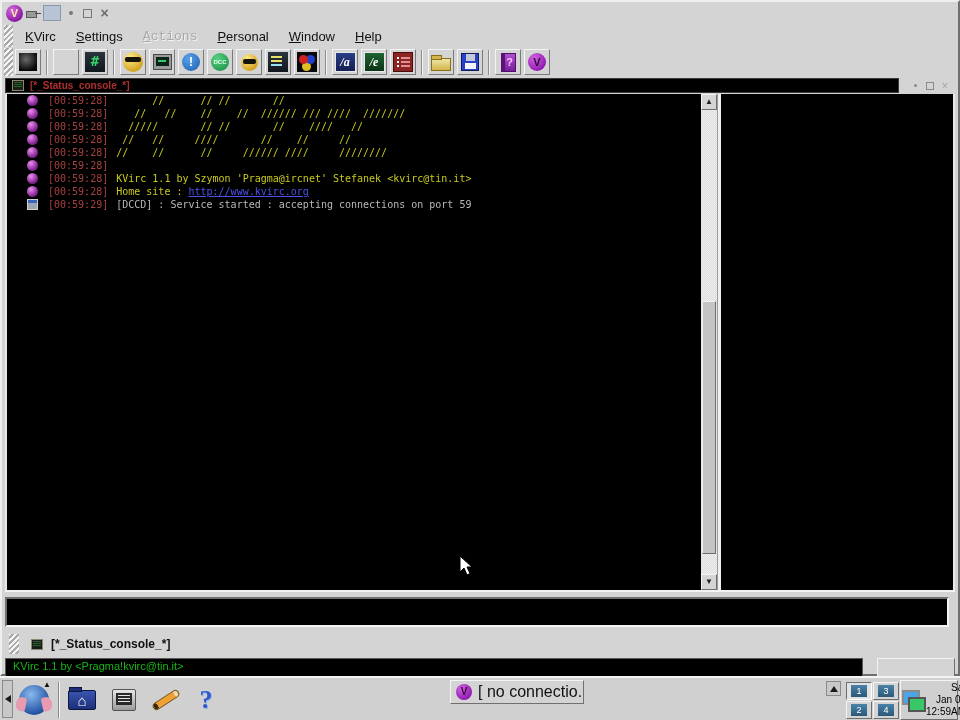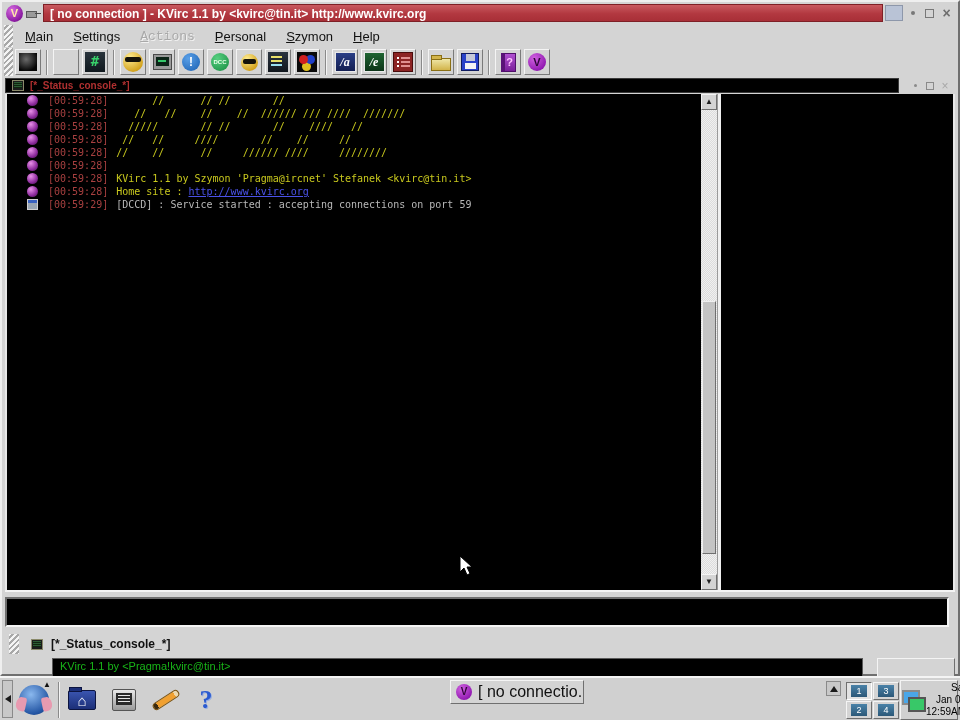--- a/index.html
+++ b/index.html
@@ -149,21 +149,21 @@
 
   
   #wlistbar { position:absolute; left:3px; top:630px; right:3px; height:24px; background:#d4d4d4;
     display:flex; align-items:center; gap:8px; padding-left:4px; }
   .hhandle { width:10px; height:20px;
     background:repeating-linear-gradient(135deg,#f4f4f4 0 2px,#a8a8a8 2px 4px); }
   #wlistbar .wl-item { display:flex; align-items:center; gap:8px; padding:1px 4px; }
   #wlistbar .label { font-weight:bold; font-size:12px; color:#111; }
 
   
-  #statusbar { position:absolute; left:3px; top:656px; right:3px; height:24px; display:flex; gap:14px;margin-left:47px; }
+  #statusbar { position:absolute; left:3px; top:656px; right:3px; height:24px; display:flex; gap:14px; }
   #statusbar .sleft { flex:1; background:#000; border:1px solid #5a5a5a; color:#18b418;
     font-size:11px; line-height:15px; padding-left:7px; white-space:nowrap; overflow:hidden; }
   #statusbar .sright { width:78px; background:#d4d4d4;
     border-top:1px solid #f4f4f4; border-left:1px solid #f4f4f4;
     border-right:1px solid #6f6f6f; border-bottom:1px solid #6f6f6f; }
 
   
   #panel { position:absolute; left:0; top:676px; width:960px; height:44px; background:#d0d0d0;
     border-top:2px solid #f4f4f4; }
   .phide { position:absolute; left:2px; top:2px; width:11px; height:38px; background:#c8c8c8;
@@ -233,40 +233,39 @@
   #cursor { position:absolute; left:459px; top:555px; z-index:99; }
 </style>
 </head>
 <body>
 
 <div id="win">
 
   <div id="titlebar">
     <div class="appicon">V</div>
     <div class="pin"></div>
-    <div id="title-strip">[ no connection ] - KVirc 1.1 by &lt;kvirc@tin.it&gt; http://www.kvirc.org</div>
     <div id="title-spacer"></div>
     <div class="tbtn">
         <span class="dot"></span>
       </div>
     <div class="tbtn">
         <span class="sq"></span>
       </div>
     <div class="tbtn">
         <span class="x">×</span>
       </div>
   </div>
 
   <div class="vhandle" id="h1"></div>
   <div id="menubar">
-    <span class="mi">Main</span>
+    <span class="mi">KVirc</span>
     <span class="mi">Settings</span>
     <span class="mi disabled">Actions</span>
     <span class="mi">Personal</span>
-    <span class="mi">Szymon</span>
+    <span class="mi">Window</span>
     <span class="mi">Help</span>
   </div>
 
   <div class="vhandle" id="h2"></div>
   <div id="toolbar">
     <div class="tb">
         <div class="i-dark"></div>
       </div>
     <div class="tsep"></div>
     <div class="tb"></div>

